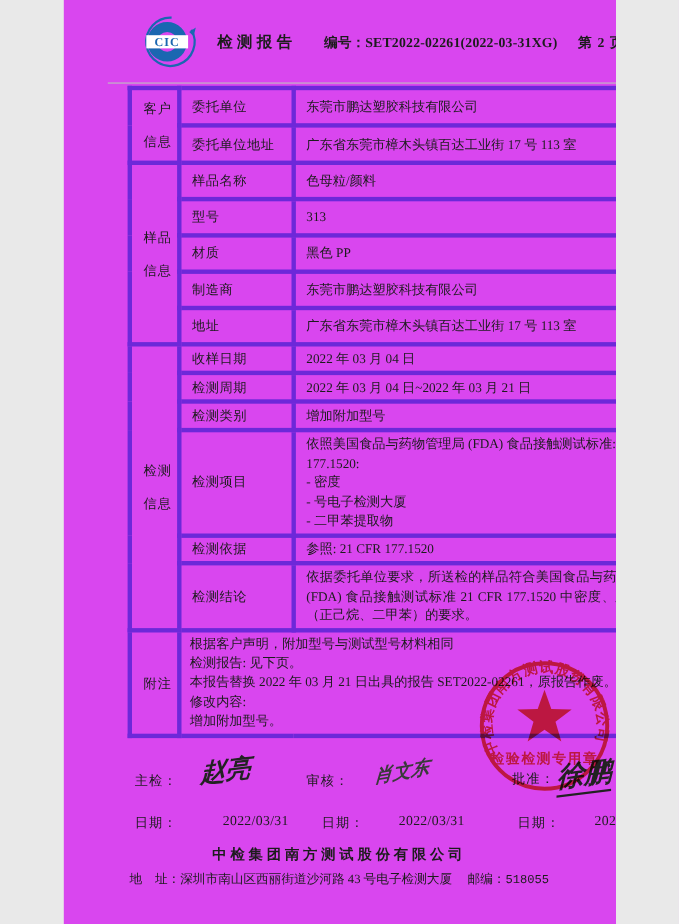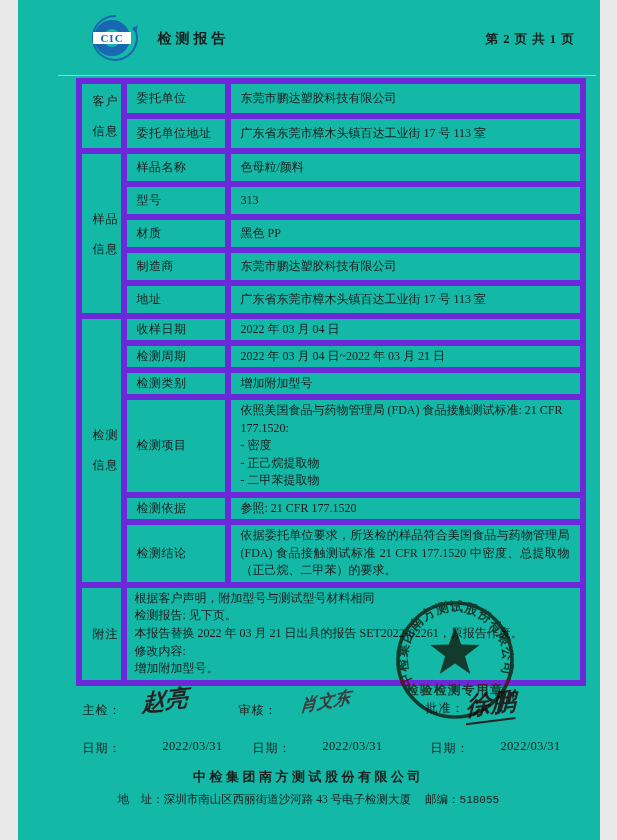--- a/index.html
+++ b/index.html
@@ -1,32 +1,32 @@
 <!DOCTYPE html>
 <html><head>
 <meta charset="utf-8">
 <style>
   * { margin:0; padding:0; box-sizing:border-box; }
   html,body { background:#e9e9e9; }
   .page {
-    position:relative; width:582px; height:840px; margin:0 auto;
-    background:#14b8a6; overflow:hidden;
+    position:relative; width:502px; height:840px; margin:0 auto;
+    background:#d946ef; overflow:hidden;
     font-family:"Liberation Serif","DejaVu Serif",serif;
     color:#1c1c1c;
   }
   
   .hdr-logo { position:absolute; left:62px; top:13px; width:64px; height:50px; }
   .hdr-title { position:absolute; left:140px; top:30px; font-size:14px; font-weight:bold; letter-spacing:4px; }
   .hdr-no { position:absolute; left:237px; top:31px; font-size:12.5px; font-weight:bold; white-space:nowrap; }
   .hdr-no .no-val { font-weight:bold; letter-spacing:0.2px; }
   .hdr-page { position:absolute; left:468px; top:31px; font-size:12.5px; font-weight:bold; letter-spacing:1px; white-space:nowrap; }
   .hdr-rule { position:absolute; left:40px; top:75px; width:538px; height:1px; background:#bfbfbf; }
   
   table.report { position:absolute; left:58px; top:78px; width:504px; border-collapse:collapse; table-layout:fixed; }
-  table.report td { border:6px solid #6d28d9; font-size:12px; padding:2px 10px; vertical-align:middle; }
+  table.report td { border:4px solid #6d28d9; font-size:12px; padding:2px 10px; vertical-align:middle; }
   td.group { text-align:center; padding:2px 0; }
   td.group .gtxt { display:inline-block; width:28px; line-height:30px; letter-spacing:1px; }
   td.flabel { padding-left:9px; letter-spacing:0.5px; }
   td.fvalue { padding-left:11px; }
   td.multi { vertical-align:top; padding-top:5px; line-height:17.6px; }
   td.multi p { line-height:17.6px; }
   td.just { text-align:justify; }
   tr.r32{height:32px} tr.r33{height:33px} tr.r26{height:26px}
   tr.r89{height:89px} tr.r25{height:25px} tr.r52{height:52px} tr.r91{height:91px}
   
@@ -59,20 +59,21 @@
 <div class="page">
 
   <svg class="hdr-logo" viewBox="0 0 64 50">
     <path d="M 36 3 A 22 22 0 1 0 54 14" fill="none" stroke="#1a67b1" stroke-width="2"></path>
     <path d="M 52 16 L 58 12 L 56 20 Z" fill="#1a67b1"></path>
     <circle cx="32" cy="25" r="13.5" fill="none" stroke="#1a67b1" stroke-width="9"></circle>
     <rect x="13" y="19" width="38" height="12" fill="#ffffff"></rect>
     <text x="32" y="29" text-anchor="middle" font-family="Liberation Serif, serif" font-size="11" font-weight="bold" fill="#1a67b1" letter-spacing="1">CIC</text>
   </svg>
   <div class="hdr-title">检测报告</div>
+  <div class="hdr-no"><span>编号：</span><span class="no-val">SET2022-02261(2022-03-31XG)</span></div>
   <div class="hdr-page">第 2 页 共 1 页</div>
   <div class="hdr-rule"></div>
 
   <table class="report">
     <colgroup>
         <col style="width:45px">
         <col style="width:104px">
         <col style="width:355px">
       </colgroup>
     <tbody>
@@ -120,21 +121,21 @@
       </tr>
       <tr class="r26">
         <td class="flabel">检测类别</td>
         <td class="fvalue">增加附加型号</td>
       </tr>
       <tr class="r89">
         <td class="flabel">检测项目</td>
         <td class="fvalue multi">
           <p>依照美国食品与药物管理局 (FDA) 食品接触测试标准: 21 CFR 177.1520:</p>
           <p>- 密度</p>
-          <p>- 正己烷提取物</p>
+          <p>- 号电子检测大厦</p>
           <p>- 二甲苯提取物</p>
         </td>
       </tr>
       <tr class="r25">
         <td class="flabel">检测依据</td>
         <td class="fvalue">参照: 21 CFR 177.1520</td>
       </tr>
       <tr class="r52">
         <td class="flabel">检测结论</td>
         <td class="fvalue multi just">依据委托单位要求，所送检的样品符合美国食品与药物管理局 (FDA) 食品接触测试标准 21 CFR 177.1520 中密度、总提取物（正己烷、二甲苯）的要求。</td>

